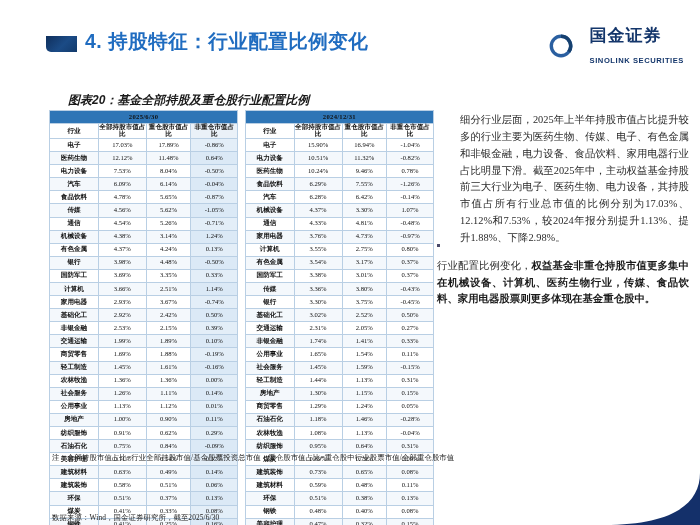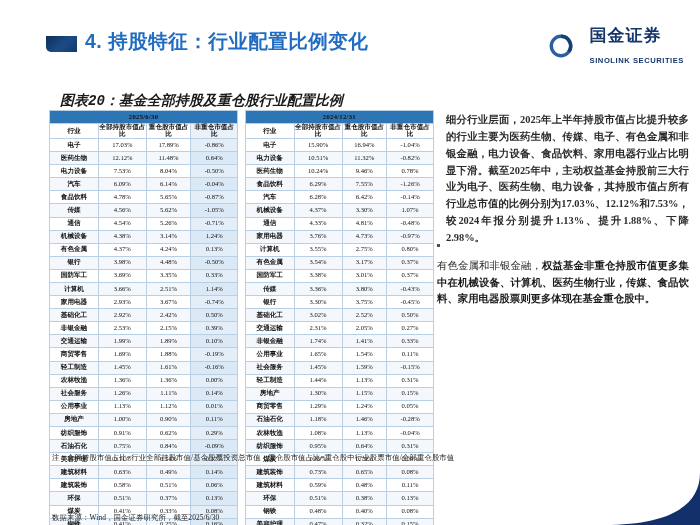--- a/index.html
+++ b/index.html
@@ -23,23 +23,23 @@
   }
   
   .logo{position:absolute;right:16px;top:29px;height:34px;display:flex;align-items:center;gap:16px;}
   .logo-mark{width:26px;height:26px;position:relative;flex:0 0 auto;}
   .logo-text{display:flex;flex-direction:column;justify-content:center;line-height:1;}
   .logo-cn{font-size:17px;font-weight:700;color:#14366b;letter-spacing:1px;}
   .logo-en{font-size:7.6px;font-weight:700;color:#14366b;letter-spacing:.55px;margin-top:13px;}
 
   
   .fig-caption{
-    position:absolute;left:60px;top:92px;
-    font-family:Liberation Mono, monospace;
-    font-size:14px;font-weight:700;font-style:italic;color:#1a1a1a;
+    position:absolute;left:68px;top:92px;
+    font-family:Liberation Sans, sans-serif;
+    font-size:12px;font-weight:700;font-style:italic;color:#1a1a1a;
     white-space:nowrap;
   }
 
   
   .tables-wrap{position:absolute;left:49px;top:110px;width:385px;}
   table.tbl{border-collapse:collapse;width:100%;table-layout:fixed;
     font-family:"Liberation Serif","DejaVu Serif",serif;}
   table.tbl td,table.tbl th{
     border:1px solid #b9cfe4;padding:0;margin:0;
     font-size:6.6px;line-height:1.05;text-align:center;color:#111;
@@ -68,21 +68,21 @@
     font-family:"Liberation Serif","DejaVu Serif",serif;
     font-size:7.4px;color:#222;white-space:nowrap;letter-spacing:.1px;
   }
   .note-1{top:453px;}
   .note-2{top:484px;margin-top:29px;}
 
   
   .commentary{
     position:absolute;left:437px;top:112px;width:252px;
   }
-  .bullet-row{display:flex;gap:6px;align-items:flex-end;font-weight:bold;}
+  .bullet-row{display:flex;gap:20px;align-items:flex-end;}
   .bullet-dot{
     width:3px;height:3px;background:#4a4a6a;flex:0 0 auto;margin-top:7px;
   }
   .para{
     font-family:"Liberation Serif","DejaVu Serif",serif;
     font-size:10.4px;line-height:1.62;color:#2b2b2b;text-align:justify;
     margin:0;
   }
   .para.second{margin-top:11px;}
   .para b{font-weight:700;color:#1a1a1a;}
@@ -485,20 +485,20 @@
 </div>
 
 <div class="note-line note-1">注：全部持股市值占比=行业全部持股市值/基金股票投资总市值；重仓股市值占比=重仓股中行业股票市值/全部重仓股市值</div>
 <div class="note-line note-2">数据来源：Wind，国金证券研究所，截至2025/6/30</div>
 
 <div class="commentary">
   <div class="bullet-row">
     <div class="bullet-dot"></div>
     <p class="para">细分行业层面，2025年上半年持股市值占比提升较多的行业主要为医药生物、传媒、电子、有色金属和非银金融，电力设备、食品饮料、家用电器行业占比明显下滑。截至2025年中，主动权益基金持股前三大行业为电子、医药生物、电力设备，其持股市值占所有行业总市值的比例分别为17.03%、12.12%和7.53%，较2024年报分别提升1.13%、提升1.88%、下降2.98%。</p>
   </div>
-  <p class="para second"><span>有色金属和非银金融，</span><b>权益基金非重仓持股市值更多集中在机械设备、计算机、医药生物行业，传媒、食品饮料、家用电器股票则更多体现在基金重仓股中。</b></p>
+  <p class="para second"><span>行业配置比例变化，</span><b>权益基金非重仓持股市值更多集中在机械设备、计算机、医药生物行业，传媒、食品饮料、家用电器股票则更多体现在基金重仓股中。</b></p>
 </div>
 
 <div class="corner-deco">
   <svg width="96" height="52" viewBox="0 0 96 52">
     <path d="M96 0 C 96 30, 70 52, 0 52 L96 52 Z" fill="#14306a"></path>
   </svg>
 </div>
 
 </body></html>

